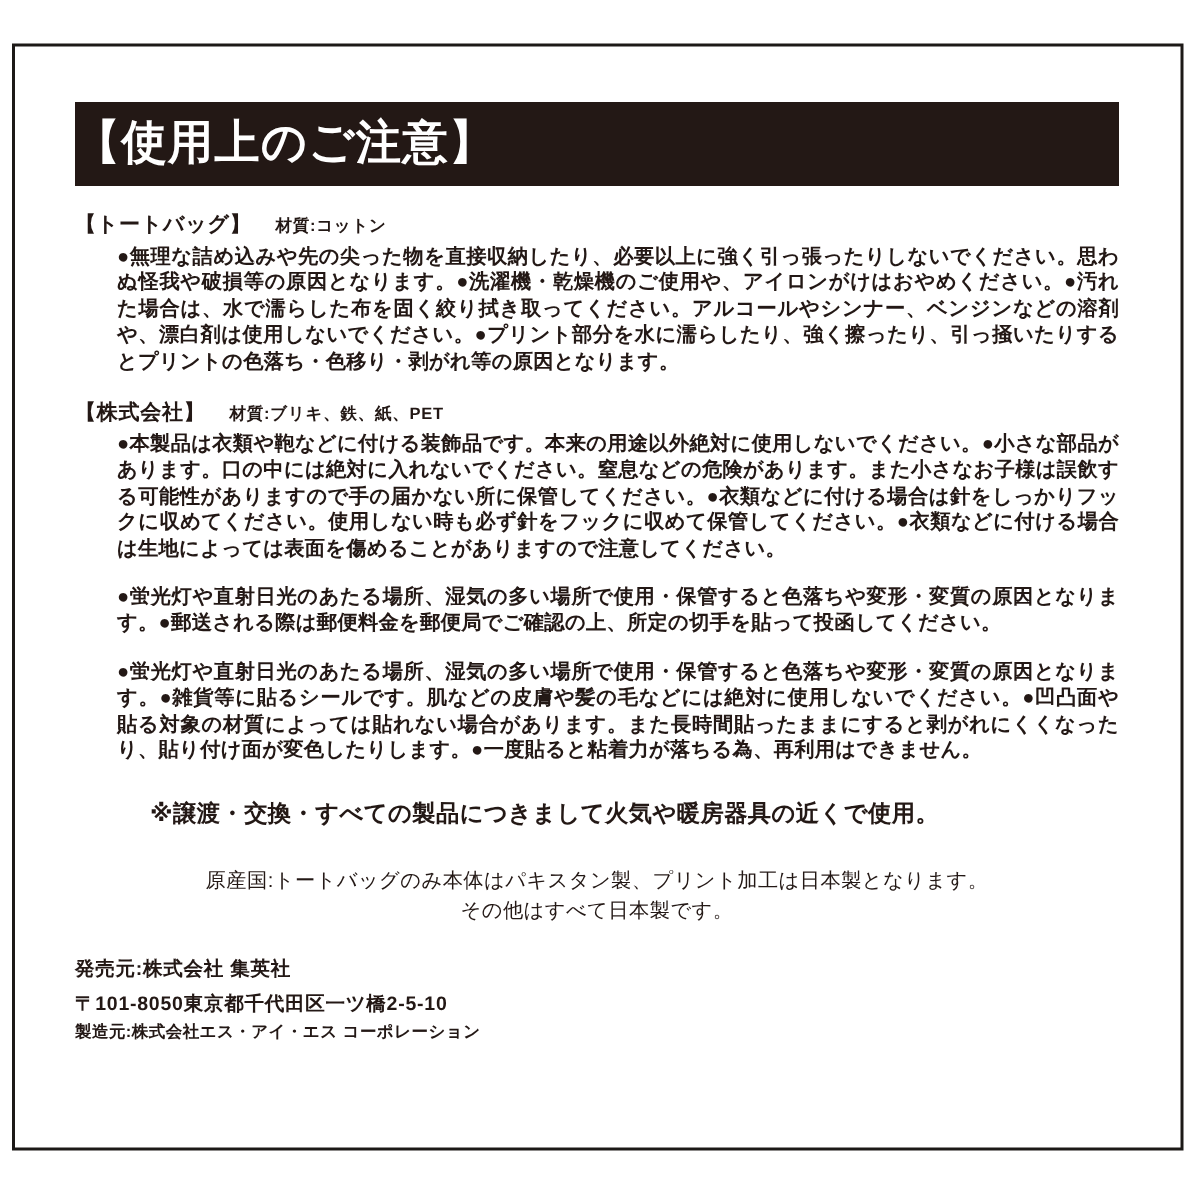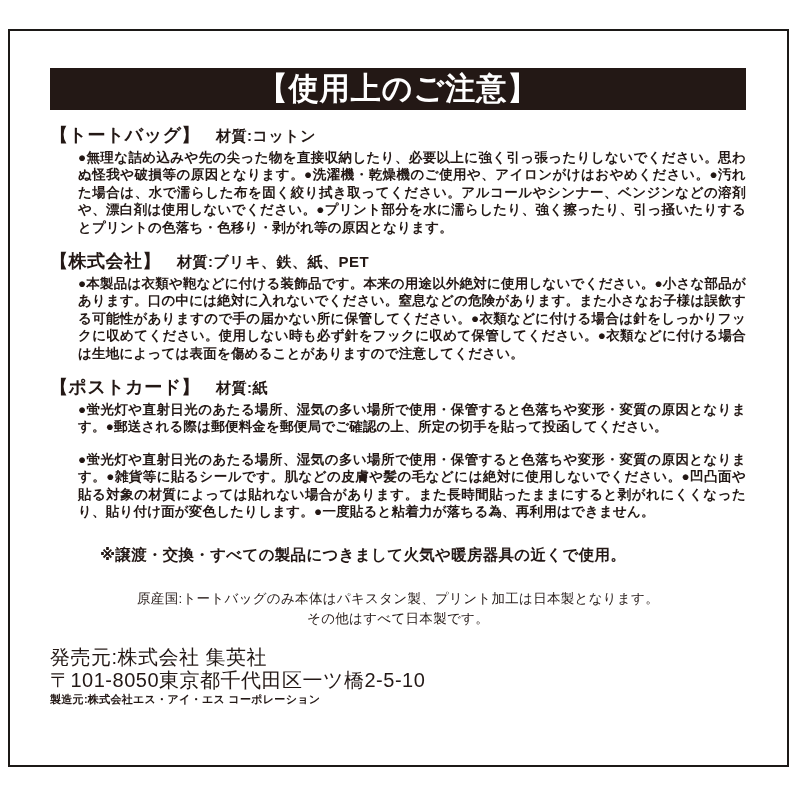--- a/index.html
+++ b/index.html
@@ -18,47 +18,46 @@
     top: 29px;
     width: 781px;
     height: 738px;
     border: 2px solid #1c1917;
     background: #ffffff;
     box-sizing: border-box;
     padding: 37px 41px 0 40px;
   }
   .banner {
     background: #231815;
-    height: 42px;
+    height: 56px;
     width: 100%;
     display: flex;
     align-items: center;
-    justify-content: center;
   }
   .banner-title {
     color: #ffffff;
     font-size: 30px;
     font-weight: bold;
     letter-spacing: 1px;
     line-height: 1;
     transform: scaleY(1.04);
   }
   .section { margin-top: 15px; }
   .section-head {
     display: flex;
     align-items: baseline;
   }
   .section-title {
-    font-size: 18px;
+    font-size: 14px;
     font-weight: bold;
     letter-spacing: 0.5px;
     line-height: 20px;
   }
   .section-material {
-    font-size: 15px;
+    font-size: 11px;
     font-weight: bold;
     margin-left: 16px;
     letter-spacing: 0.5px;
   }
   .section-body {
     margin-top: 3px;
     font-size: 13.5px;
     font-weight: bold;
     line-height: 17.4px;
     text-align: justify;
@@ -77,22 +76,22 @@
   .origin {
     margin-top: 21px;
     text-align: center;
     font-size: 13.5px;
     font-weight: normal;
     line-height: 20px;
     letter-spacing: 0.3px;
   }
   .publisher {
     margin-top: 17px;
-    font-size: 20px;
-    font-weight: normal;
+    font-size: 13px;
+    font-weight: bold;
     line-height: 23px;
     letter-spacing: 0.5px;
   }
   .manufacturer {
     margin-top: 0;
     font-size: 11px;
     font-weight: bold;
     letter-spacing: 0.3px;
   }
 </style>
@@ -115,24 +114,20 @@
 
   <div class="section">
     <div class="section-head">
       <span class="section-title">【株式会社】</span>
       <span class="section-material">材質:ブリキ、鉄、紙、PET</span>
     </div>
     <div class="section-body">●本製品は衣類や鞄などに付ける装飾品です。本来の用途以外絶対に使用しないでください。●小さな部品があります。口の中には絶対に入れないでください。窒息などの危険があります。また小さなお子様は誤飲する可能性がありますので手の届かない所に保管してください。●衣類などに付ける場合は針をしっかりフックに収めてください。使用しない時も必ず針をフックに収めて保管してください。●衣類などに付ける場合は生地によっては表面を傷めることがありますので注意してください。</div>
   </div>
 
   <div class="section">
-    <div class="section-head">
-      <span class="section-title">【ポストカード】</span>
-      <span class="section-material">材質:紙</span>
-    </div>
     <div class="section-body">●蛍光灯や直射日光のあたる場所、湿気の多い場所で使用・保管すると色落ちや変形・変質の原因となります。●郵送される際は郵便料金を郵便局でご確認の上、所定の切手を貼って投函してください。</div>
   </div>
 
   <div class="section">
     <div class="section-body">●蛍光灯や直射日光のあたる場所、湿気の多い場所で使用・保管すると色落ちや変形・変質の原因となります。●雑貨等に貼るシールです。肌などの皮膚や髪の毛などには絶対に使用しないでください。●凹凸面や貼る対象の材質によっては貼れない場合があります。また長時間貼ったままにすると剥がれにくくなったり、貼り付け面が変色したりします。●一度貼ると粘着力が落ちる為、再利用はできません。</div>
   </div>
 
   <div class="notes">
     <div>※譲渡・交換・すべての製品につきまして火気や暖房器具の近くで使用。</div>
   </div>

